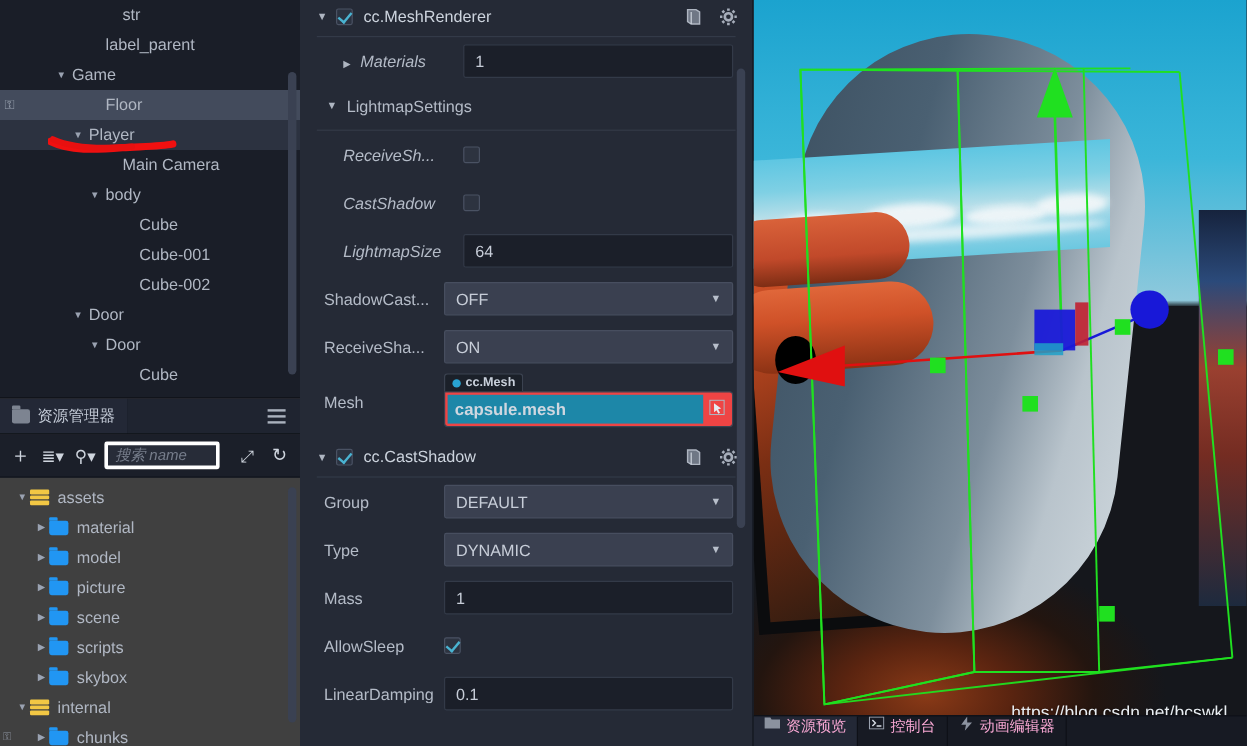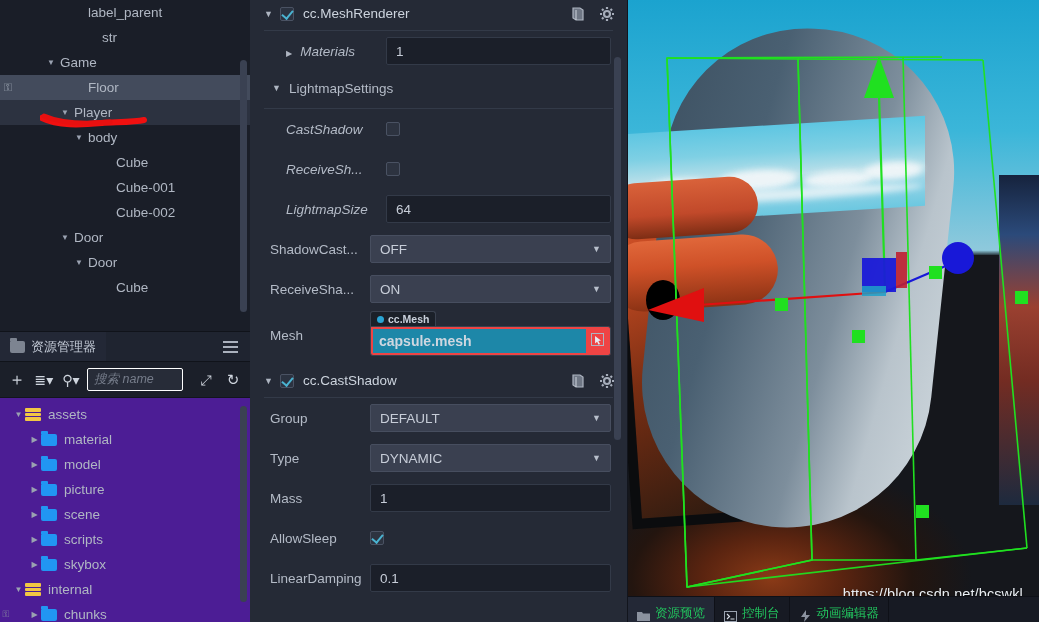--- a/index.html
+++ b/index.html
@@ -19,32 +19,32 @@
   .tree-row { height:25px; display:flex; align-items:center; font-size:13.5px; color:#b0b7c3; position:relative; white-space:nowrap; }
   .tree-row .tw { width:14px; text-align:center; font-size:8px; color:#9aa2b1; flex:0 0 14px; }
   .tree-row .lockico { width:16px; flex:0 0 16px; color:#98a0ae; font-size:11px; text-align:center;}
   .tree-row.sel-light { background:#434b5c; }
   .tree-row.sel-dark { background:#2c3240; }
   .tree-row .lbl { padding-left:2px; }
 
   .hier-scroll { position:absolute; right:3px; top:60px; width:7px; height:252px; background:#3a4152; border-radius:4px;}
 
   
-  .assetmgr { flex:1; background:#4c1d95; display:flex; flex-direction:column; position:relative; overflow:hidden;}
+  .assetmgr { flex:1; background:#404040; display:flex; flex-direction:column; position:relative; overflow:hidden;}
   .am-tabbar { height:30px; background:#171a23; display:flex; align-items:stretch; border-bottom:1px solid #10131a; }
   .am-tab { display:flex; align-items:center; gap:6px; padding:0 10px; background:#232836; font-size:13px; color:#c3cad6; }
   .am-tab-rest { flex:1; background:#1f2430; display:flex; align-items:center; justify-content:flex-end; padding-right:12px;}
   .hamburger { display:flex; flex-direction:column; gap:3px; }
   .hamburger i { display:block; width:15px; height:2px; background:#aab1bd; }
   .folder-ico-grey { width:15px; height:12px; background:#7d8491; border-radius:1px 2px 2px 2px; position:relative;}
   .folder-ico-grey:before{content:"";position:absolute;top:-3px;left:0;width:7px;height:3px;background:#7d8491;border-radius:1px 1px 0 0;}
 
   .am-toolbar { height:36px; background:#1b1f29; display:flex; align-items:center; gap:5px; padding:0 6px; border-bottom:1px solid #12151d;}
   .tb-ico { color:#cfd5de; font-size:17px; width:22px; text-align:center; line-height:1; }
-  .am-search { flex:0 0 96px; height:23px; background:#272c38; border:1px solid #ffffff; border-radius:2px; display:flex; align-items:center; padding:0 6px; overflow:hidden;text-align:center;}
+  .am-search { flex:0 0 96px; height:23px; background:#272c38; border:3px solid #ffffff; border-radius:2px; display:flex; align-items:center; padding:0 6px; overflow:hidden;text-align:center;}
   .am-search span { font-size:12.5px; color:#767d8b; font-style:italic; white-space:nowrap;}
   .tb-spacer { flex:1; }
 
   .am-tree { flex:1; overflow:hidden; padding-top:4px; position:relative;}
   .am-row { height:25px; display:flex; align-items:center; font-size:13.5px; color:#b0b7c3; white-space:nowrap;}
   .am-row .tw { width:13px; flex:0 0 13px; text-align:center; font-size:8px; color:#9aa2b1;}
   .am-row .lk { width:12px; flex:0 0 12px; text-align:center; font-size:9px; color:#8d94a1;}
   .ico-folder { width:16px; height:12px; flex:0 0 16px; background:#2196f3; border-radius:1px 2px 2px 2px; position:relative; margin-right:7px;}
   .ico-folder:before{content:"";position:absolute;top:-3px;left:0;width:7px;height:3px;background:#2196f3;border-radius:1px 1px 0 0;}
   .ico-db { width:16px; height:13px; flex:0 0 16px; margin-right:7px; position:relative;}
@@ -107,66 +107,72 @@
   .tube2 { position:absolute; left:-20px; top:180px; width:150px; height:56px; border-radius:28px;
            background:linear-gradient(180deg,#d9623a 0%, #c1492a 60%, #7d2d14 100%); transform:rotate(-4deg);}
   .hole { position:absolute; left:18px; top:280px; width:34px; height:40px; background:#000; border-radius:50%;}
   .pic-right { position:absolute; right:-6px; top:175px; width:46px; height:330px;
      background: linear-gradient(180deg,#16233d 0%, #2b4a7a 18%, #9a4030 40%, #742c22 62%, #1d2a3e 100%); }
 
   
   .gizmo-svg, .bbox-svg { position:absolute; left:0; top:0; width:411px; height:596px; pointer-events:none;}
 
   .vp-tabbar { position:absolute; left:0; bottom:0; width:411px; height:26px; background:#171a23; display:flex; align-items:stretch; border-top:1px solid #0e1017;}
-  .vp-tab { display:flex; align-items:flex-end; gap:5px; padding:0 9px; font-size:12.5px; color:#22c55e; border-right:1px solid #0e1017;}
+  .vp-tab { display:flex; align-items:flex-start; gap:5px; padding:0 9px; font-size:12.5px; color:#f9a8d4; border-right:1px solid #0e1017;}
   .vp-tab.active { background:#232836; }
   .vp-tab .ti { color:#9aa2af; font-size:12px; display:flex;}
   .watermark { position:absolute; right:8px; bottom:20px; font-size:14.5px; color:#e9eef3; letter-spacing:.1px; text-shadow:0 1px 2px rgba(0,0,0,.6);}
 
   
   .scribble { position:absolute; left:40px; top:112px; width:110px; height:18px; pointer-events:none;}
 </style>
 </head>
 <body>
 
 <div class="app">
 
   <div class="left-col">
 
     <div class="hierarchy" id="hierarchy-panel">
       <div id="hier-rows">
           <div class="tree-row">
             <span class="lockico"></span>
+            <span style="display: inline-block; width: 70px;"></span>
+            <span class="tw"></span>
+            <span class="lbl">str</span>
+          </div>
+          <div class="tree-row">
+            <span class="lockico"></span>
             <span style="display: inline-block; width: 56px;"></span>
             <span class="tw"></span>
             <span class="lbl">label_parent</span>
-          </div>
-          <div class="tree-row">
-            <span class="lockico"></span>
-            <span style="display: inline-block; width: 70px;"></span>
-            <span class="tw"></span>
-            <span class="lbl">str</span>
           </div>
           <div class="tree-row">
             <span class="lockico"></span>
             <span style="display: inline-block; width: 28px;"></span>
             <span class="tw">▼</span>
             <span class="lbl">Game</span>
           </div>
           <div class="tree-row sel-light">
             <span class="lockico">⚿</span>
             <span style="display: inline-block; width: 56px;"></span>
             <span class="tw"></span>
             <span class="lbl">Floor</span>
           </div>
           <div class="tree-row sel-dark">
             <span class="lockico"></span>
             <span style="display: inline-block; width: 42px;"></span>
             <span class="tw">▼</span>
             <span class="lbl">Player</span>
+          </div>
+          <div class="tree-row">
+            <span class="lockico"></span>
+            <span style="display: inline-block; width: 70px;"></span>
+            <span class="tw"></span>
+            <span class="lbl">Main Camera</span>
           </div>
           <div class="tree-row">
             <span class="lockico"></span>
             <span style="display: inline-block; width: 56px;"></span>
             <span class="tw">▼</span>
             <span class="lbl">body</span>
           </div>
           <div class="tree-row">
             <span class="lockico"></span>
             <span style="display: inline-block; width: 84px;"></span>
@@ -346,25 +352,25 @@
       <span class="field-dark">1</span>
     </div>
 
     <div class="sub-head">
       <span class="caret">▼</span>
       <span>LightmapSettings</span>
     </div>
     <div class="divider"></div>
 
     <div class="prop">
+      <span class="plabel ind">ReceiveSh...</span>
+      <span class="chk-prop"></span>
+    </div>
+    <div class="prop">
       <span class="plabel ind">CastShadow</span>
-      <span class="chk-prop"></span>
-    </div>
-    <div class="prop">
-      <span class="plabel ind">ReceiveSh...</span>
       <span class="chk-prop"></span>
     </div>
     <div class="prop">
       <span class="plabel ind">LightmapSize</span>
       <span class="field-dark">64</span>
     </div>
     <div class="prop">
       <span class="plabel">ShadowCast...</span>
       <span class="field-sel">
         <span>OFF</span>

